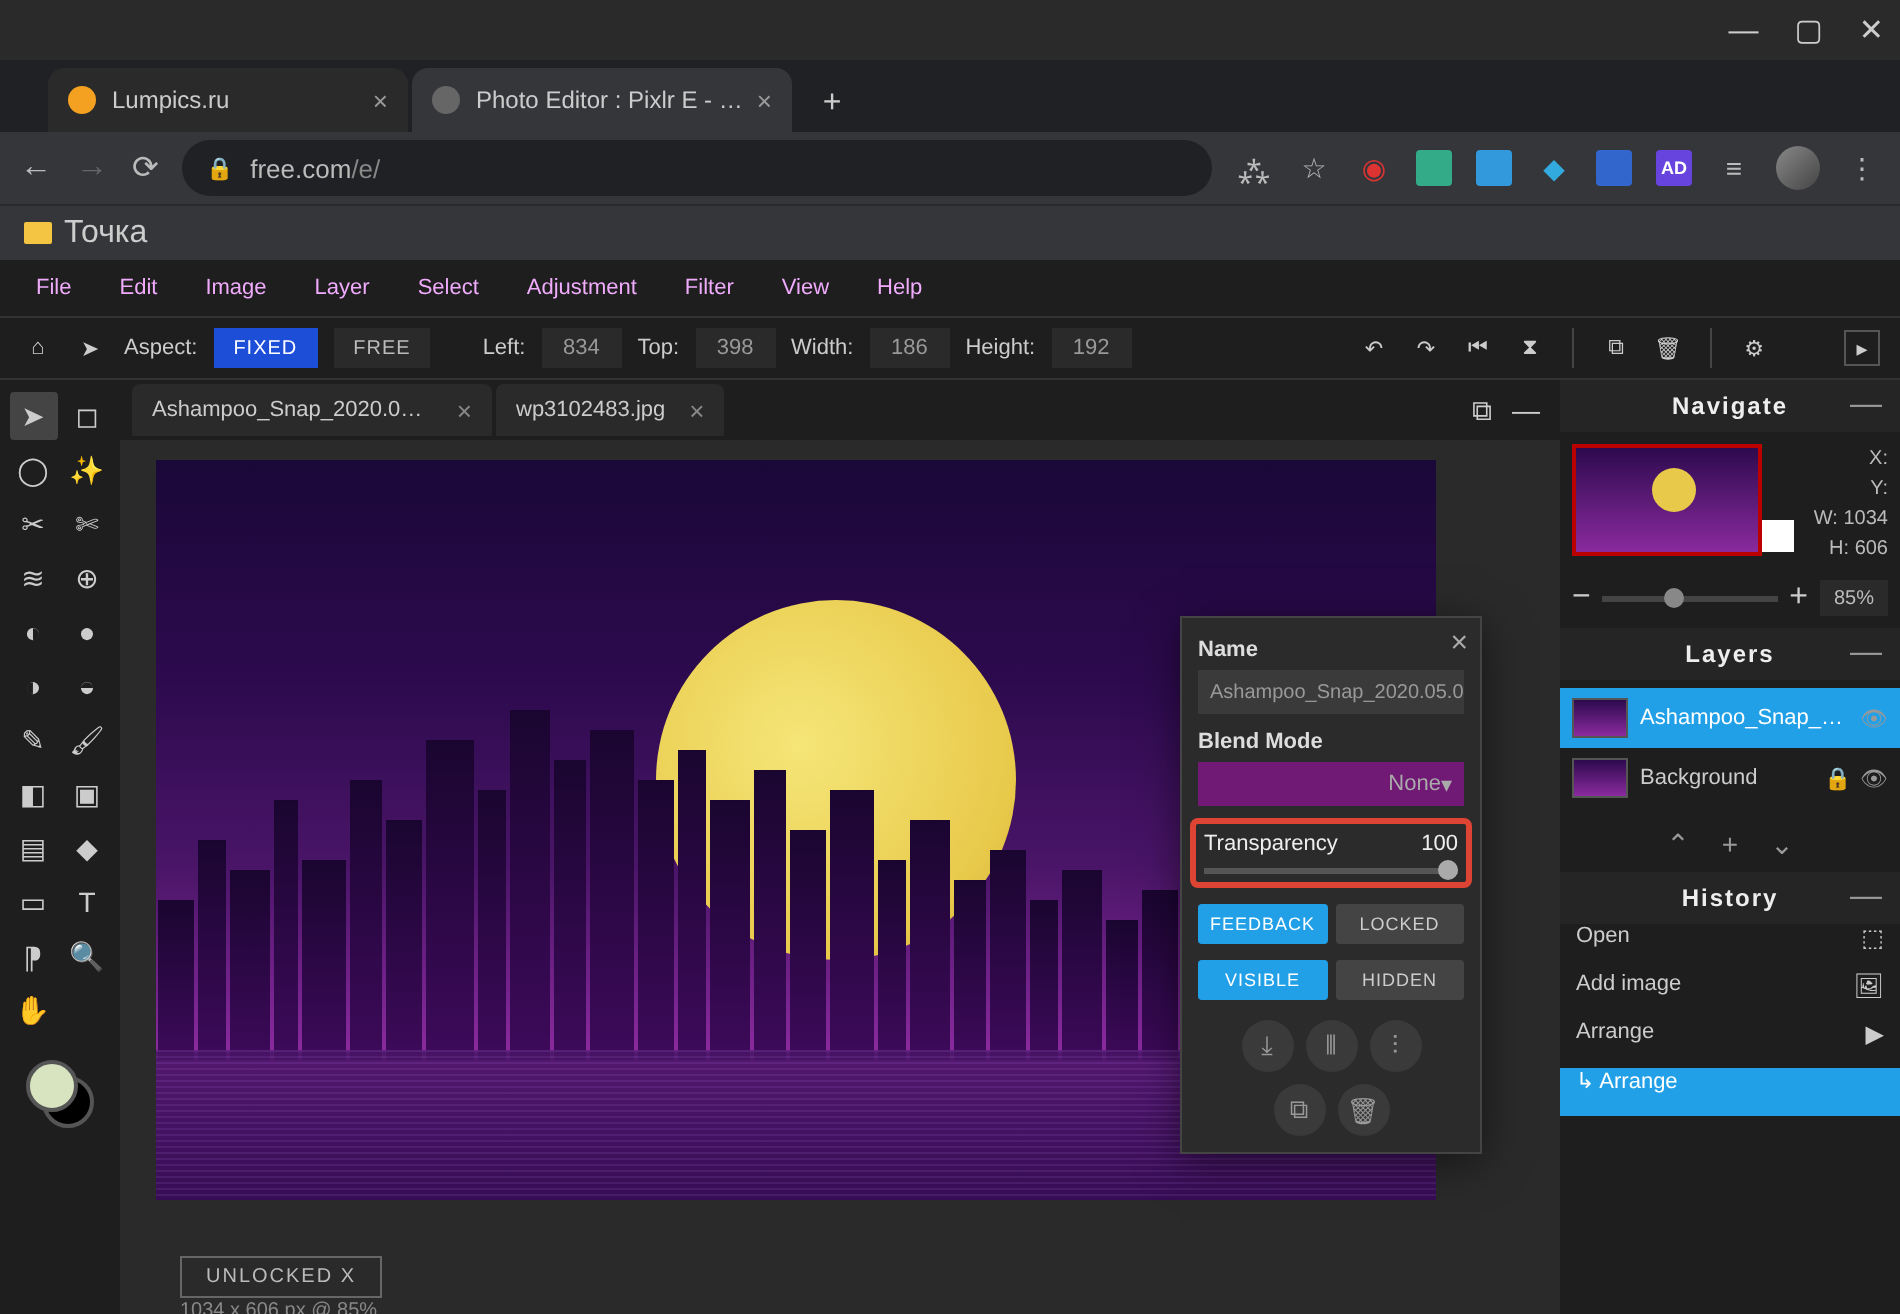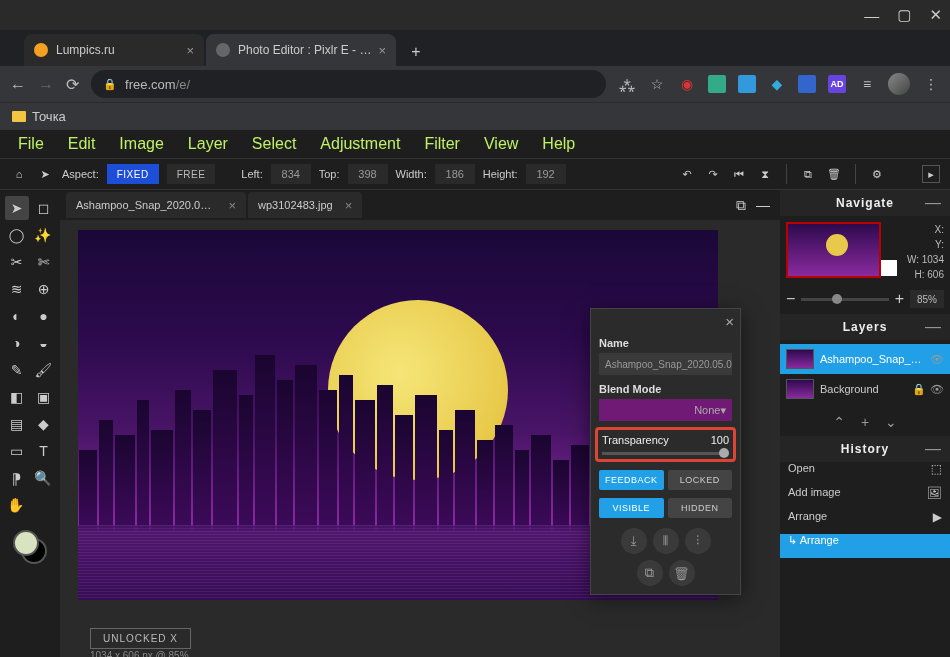--- a/index.html
+++ b/index.html
@@ -22,27 +22,27 @@
 .addrbar{height:36px;background:#35363a;display:flex;align-items:center;padding:0 10px;gap:12px}
 .addrbar .navbtn{color:#bbb;font-size:16px;cursor:pointer}
 .addrbar .navbtn.dim{color:#666}
 .urlbox{flex:1;height:28px;background:#202124;border-radius:14px;display:flex;align-items:center;padding:0 12px;color:#bbb;font-size:13px}
 .urlbox .lock{margin-right:8px;font-size:11px}
 .exticons{display:flex;gap:12px;align-items:center}
 .exticon{width:18px;height:18px;display:flex;align-items:center;justify-content:center;font-size:14px}
 .avatar{width:22px;height:22px;border-radius:50%;background:linear-gradient(135deg,#888,#444)}
 
 
-.bmbar{height:28px;background:#35363a;border-top:1px solid #2a2a2a;display:flex;align-items:center;padding:0 12px;gap:6px;color:#ccc;font-size:13px}
+.bmbar{height:28px;background:#35363a;border-top:1px solid #2a2a2a;display:flex;align-items:center;padding:0 12px;gap:6px;color:#ccc;font-size:16px}
 .bmbar .bm{display:flex;align-items:center;gap:6px}
 .bmbar .folder{width:14px;height:11px;background:#f4c542;border-radius:1px}
 
 
 .appmenu{height:28px;background:#1e1e1e;display:flex;align-items:center;padding:0 6px}
-.appmenu .mi{color:#bef264;font-size:16px;padding:0 12px;cursor:pointer}
+.appmenu .mi{color:#f0abfc;font-size:11px;padding:0 12px;cursor:pointer}
 
 
 .optbar{height:32px;background:#1e1e1e;border-top:1px solid #333;border-bottom:1px solid #333;display:flex;align-items:center;padding:0 10px;gap:8px;color:#ccc;font-size:11px}
 .optbar .ic{width:18px;height:18px;display:flex;align-items:center;justify-content:center;color:#ccc}
 .optbar .lbl{color:#ccc}
 .togglebtn{height:20px;padding:0 10px;display:flex;align-items:center;font-size:10px;letter-spacing:.5px}
 .togglebtn.active{background:#1d4ed8;color:#fff}
 .togglebtn.off{background:#2a2a2a;color:#bbb}
 .numbox{width:40px;height:20px;background:#2a2a2a;color:#999;display:flex;align-items:center;justify-content:center;font-size:11px}
 .optbar .spacer{flex:1}
@@ -103,21 +103,21 @@
 .layerbtns{display:flex;justify-content:center;gap:16px;padding:6px;color:#999;font-size:14px}
 
 .histlist{flex:1;overflow:hidden}
 .histitem{height:24px;display:flex;align-items:flex-start;padding:0 8px;font-size:11px;color:#ccc;justify-content:space-between;cursor:pointer}
 .histitem.sel{background:#21a0e8;color:#fff}
 .histitem .hi{font-size:12px}
 
 
 .popup{position:absolute;left:590px;top:308px;width:151px;background:#2b2b2b;border:1px solid #444;padding:8px;color:#ccc;font-size:11px;z-index:50;box-shadow:0 4px 20px rgba(0,0,0,.5)}
 .popup .close{position:absolute;right:6px;top:4px;font-size:15px;color:#aaa;cursor:pointer}
-.popup .plbl{margin:20px 0 4px;color:#ddd;font-size:11px;font-weight:600}
+.popup .plbl{margin:2px 0 4px;color:#ddd;font-size:11px;font-weight:600}
 .popup .pinput{width:100%;height:22px;background:#3a3a3a;border:none;color:#999;font-size:10px;padding:0 6px;display:flex;align-items:center;overflow:hidden}
 .popup .pselect{width:100%;height:22px;background:#701a75;display:flex;align-items:center;justify-content:flex-end;padding:0 6px;color:#aaa;font-size:11px}
 .popup .highlight{border:3px solid #d43;border-radius:4px;padding:4px;margin:6px -4px}
 .popup .transrow{display:flex;justify-content:space-between;align-items:center}
 .popup .tslider{margin-top:6px;height:3px;background:#555;position:relative}
 .popup .tslider .tk{position:absolute;right:0;top:-4px;width:10px;height:10px;border-radius:50%;background:#aaa}
 .popup .btnrow{display:flex;gap:4px;margin-top:8px}
 .popup .pbtn{flex:1;height:20px;display:flex;align-items:center;justify-content:center;font-size:9px;letter-spacing:.5px;border-radius:2px;cursor:pointer}
 .popup .pbtn.blue{background:#21a0e8;color:#fff}
 .popup .pbtn.gray{background:#444;color:#ccc}

